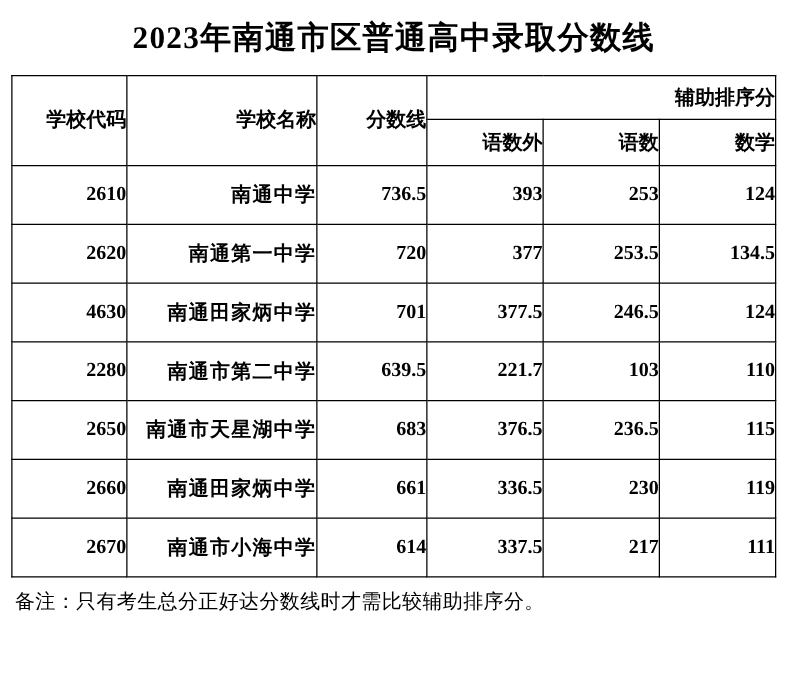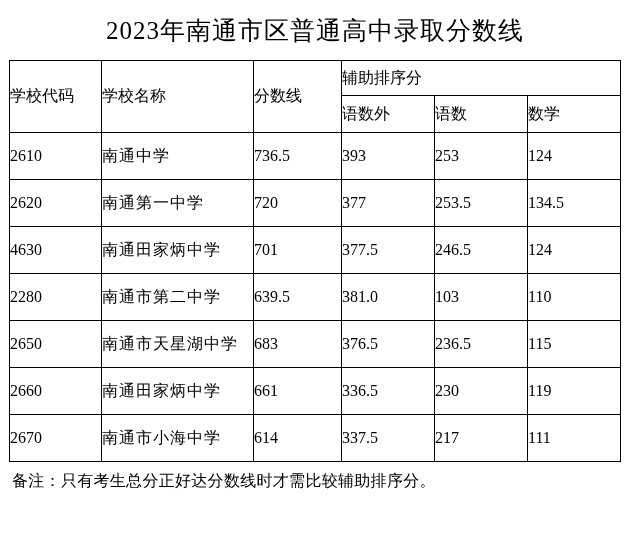--- a/index.html
+++ b/index.html
@@ -17,38 +17,38 @@
   .page {
     width: 630px;
     height: 559px;
     box-sizing: border-box;
     display: flex;
     flex-direction: column;
   }
   .title {
     text-align: center;
     font-size: 25px;
-    font-weight: normal;
+    font-weight: bold;
     letter-spacing: 1px;
     padding: 16px 0 14px 0;
     line-height: 1.2;
   }
   table.score-table {
     border-collapse: collapse;
     width: 612px;
     margin: 0 auto;
     table-layout: fixed;
   }
   table.score-table th,
   table.score-table td {
     border: 1px solid #000000;
-    text-align: left;
+    text-align: right;
     vertical-align: middle;
     font-size: 16px;
-    font-weight: normal;
+    font-weight: bold;
     padding: 0;
   }
   .hdr-row-1 th { height: 34px; }
   .hdr-row-2 th { height: 36px; }
   .body-row td { height: 46px; }
   .col-code { width: 92px; }
   .col-name { width: 152px; }
   .col-line { width: 88px; }
   .col-sub { width: 93px; }
   .name-cell { letter-spacing: 1px; }
@@ -111,21 +111,21 @@
         <td class="name-cell">南通田家炳中学</td>
         <td>701</td>
         <td>377.5</td>
         <td>246.5</td>
         <td>124</td>
       </tr>
       <tr class="body-row">
         <td>2280</td>
         <td class="name-cell">南通市第二中学</td>
         <td>639.5</td>
-        <td>381.0</td>
+        <td>221.7</td>
         <td>103</td>
         <td>110</td>
       </tr>
       <tr class="body-row">
         <td>2650</td>
         <td class="name-cell">南通市天星湖中学</td>
         <td>683</td>
         <td>376.5</td>
         <td>236.5</td>
         <td>115</td>

